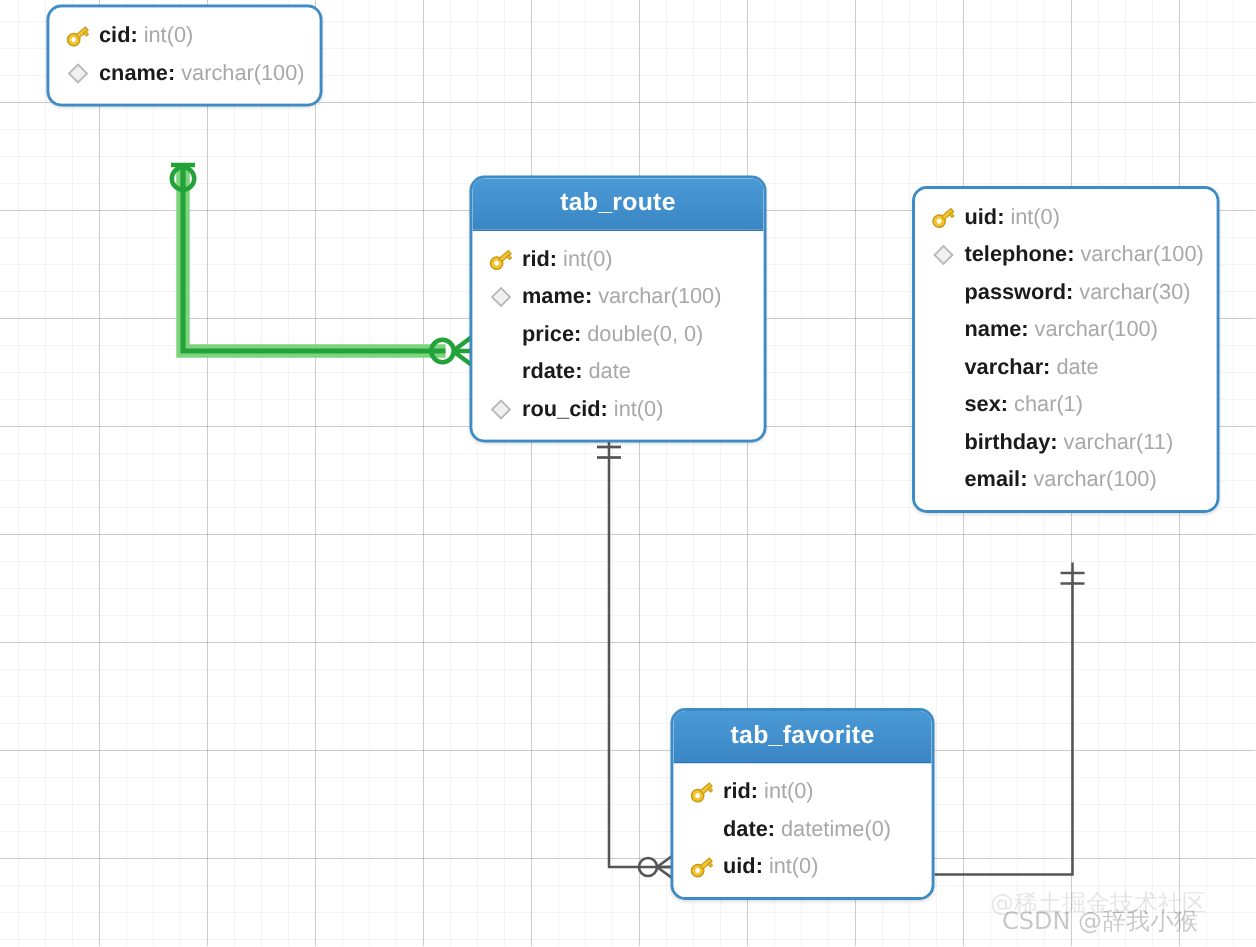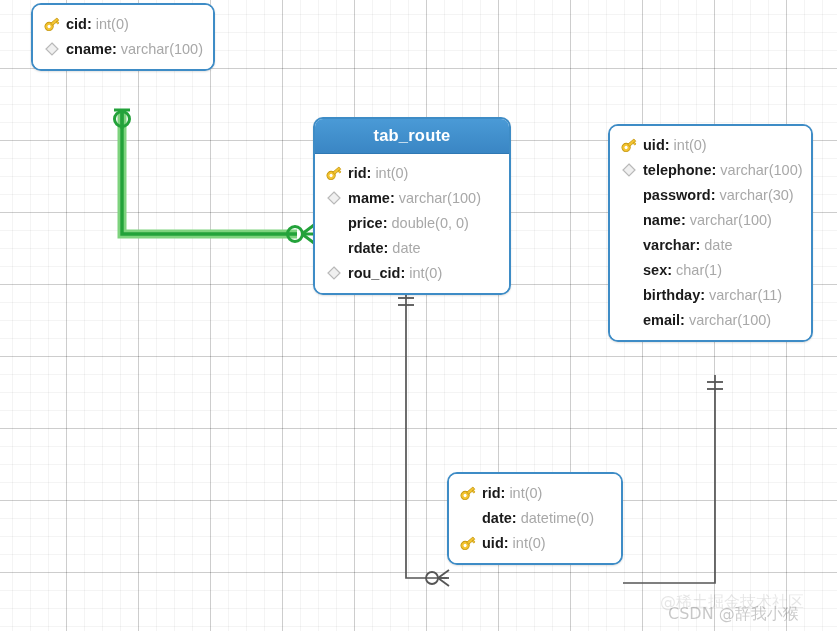--- a/index.html
+++ b/index.html
@@ -298,20 +298,21 @@
           </div>
           <div class="attr-row">
             <span class="attr-icon"></span>
             <span class="attr-name">email</span>
             <span class="attr-name">:</span>
             <span class="attr-type">varchar(100)</span>
           </div>
         </div>
       </div>
       <div class="entity" style="left: 447px; top: 472px; width: 176px;">
+        <div class="entity-header">tab_favorite</div>
         <div class="entity-body">
           <div class="attr-row">
             <span class="attr-icon">
               <svg width="18" height="16" viewBox="0 0 18 16">
                 <g transform="rotate(-40 9 8)">
                   <circle cx="5.2" cy="8" r="4.1" fill="#f4c430" stroke="#c79a14" stroke-width="1"></circle>
                   <circle cx="5.2" cy="8" r="1.6" fill="#ffffff"></circle>
                   <rect x="8.6" y="6.6" width="8.0" height="2.8" fill="#f4c430" stroke="#c79a14" stroke-width="0.8"></rect>
                   <rect x="13.3" y="9.0" width="1.7" height="2.7" fill="#f4c430" stroke="#c79a14" stroke-width="0.7"></rect>
                 </g>

